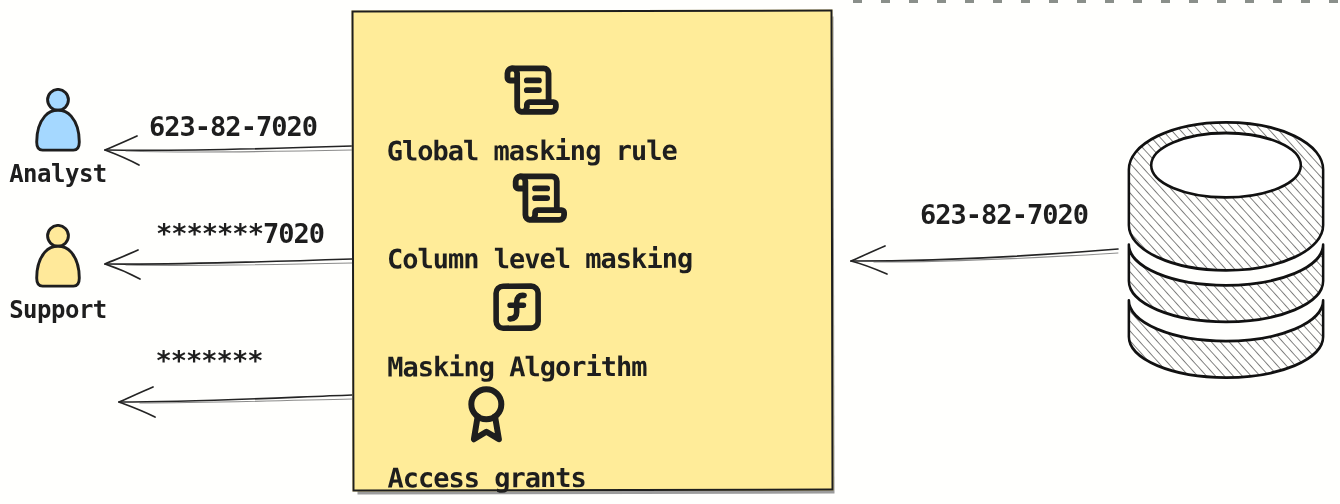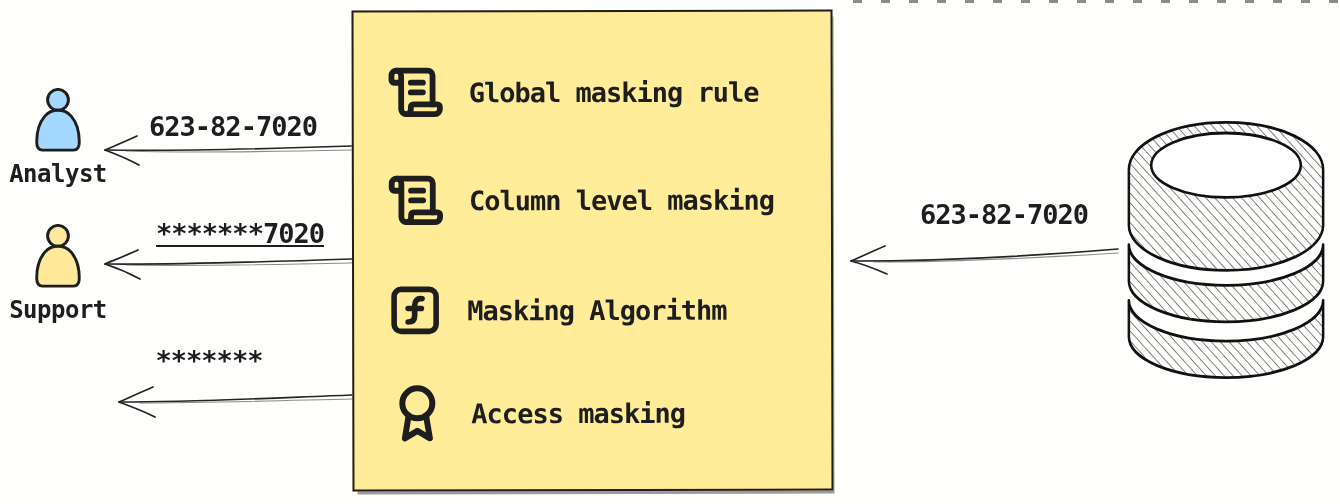--- a/index.html
+++ b/index.html
@@ -41,21 +41,21 @@
 
   
   .mask-box{
     position:absolute;left:352px;top:10px;width:481px;height:481px;
     background:#ffec99;border:2.5px solid #1e1e1e;box-sizing:border-box;
     box-shadow:3px 5px 0 -2px #9c9c9c;
     transform:rotate(-0.12deg);
   }
   .mask-row{
     position:absolute;left:33px;height:62px;
-    display:flex;align-items:center;gap:24px;
+    display:flex;align-items:center;gap:16px;flex-direction:column;
   }
   .mask-row .row-icon{flex:0 0 auto;display:block;}
   .mask-row .row-label{
     font-size:27px;font-weight:700;letter-spacing:-1px;white-space:nowrap;
   }
   .row-1{top:49px;}
   .row-2{top:157px;}
   .row-3{top:267px;align-items:center;}
   .row-4{top:370px;}
 
@@ -115,21 +115,21 @@
 
     <g>
       <path class="arrow-stroke" d="M1118 249 C1022 257 936 261 852 261"></path>
       <path class="arrow-echo" d="M1118 253 C1020 259 944 262 874 262"></path>
       <path class="arrow-stroke" d="M885 246 C871 252 858 258 851 261"></path>
       <path class="arrow-stroke" d="M887 274 C873 268 859 263 851 261"></path>
     </g>
   </svg>
 
   <div class="flow-label" style="left:233px;top:111px;">623-82-7020</div>
-  <div class="flow-label" style="left:240px;top:218px;text-decoration:underline;">*******7020</div>
+  <div class="flow-label" style="left:240px;top:218px;">*******7020</div>
   <div class="flow-label" style="left:209px;top:345px;">*******</div>
   <div class="flow-label" style="left:1004px;top:199px;">623-82-7020</div>
 
   <div class="mask-box">
 
     <div class="mask-row row-1">
       <svg class="row-icon" width="58" height="58" viewBox="0 0 24 24" fill="none" stroke="#1e1e1e" stroke-width="2.4" stroke-linecap="round" stroke-linejoin="round">
         <path d="M19 17V5a2 2 0 0 0-2-2H4"></path>
         <path d="M8 21h12a2 2 0 0 0 2-2v-1a1 1 0 0 0-1-1H11a1 1 0 0 0-1 1v1a2 2 0 1 1-4 0V5a2 2 0 1 0-4 0v2a1 1 0 0 0 1 1h3"></path>
         <path d="M15 8h-5"></path>
@@ -155,21 +155,21 @@
         <path d="M9 11.2h5.7"></path>
       </svg>
       <span class="row-label">Masking Algorithm</span>
     </div>
 
     <div class="mask-row row-4">
       <svg class="row-icon" width="60" height="64" viewBox="0 0 24 24" fill="none" stroke="#1e1e1e" stroke-width="2.4" stroke-linecap="round" stroke-linejoin="round">
         <circle cx="12" cy="8" r="6"></circle>
         <path d="M15.477 12.89 17 22l-5-3-5 3 1.523-9.11"></path>
       </svg>
-      <span class="row-label">Access masking</span>
+      <span class="row-label">Access grants</span>
     </div>
 
   </div>
 
   <svg class="db" width="204" height="266" viewBox="0 0 210 248" preserveAspectRatio="none">
     <defs>
       <pattern id="hatch" width="6.5" height="6.5" patternUnits="userSpaceOnUse" patternTransform="rotate(-45)">
         <line x1="0" y1="0" x2="0" y2="6.5" stroke="#3d3d3d" stroke-width="1.25"></line>
       </pattern>
     </defs>

